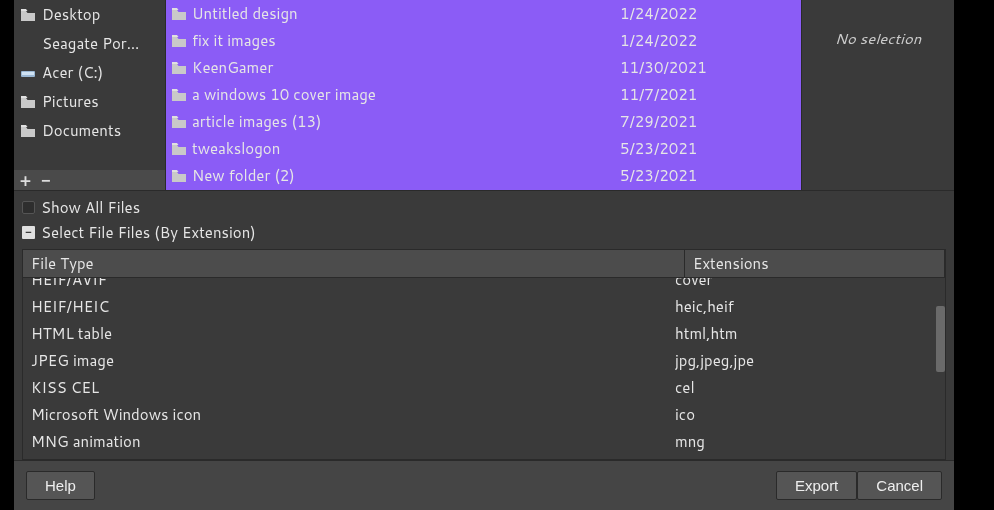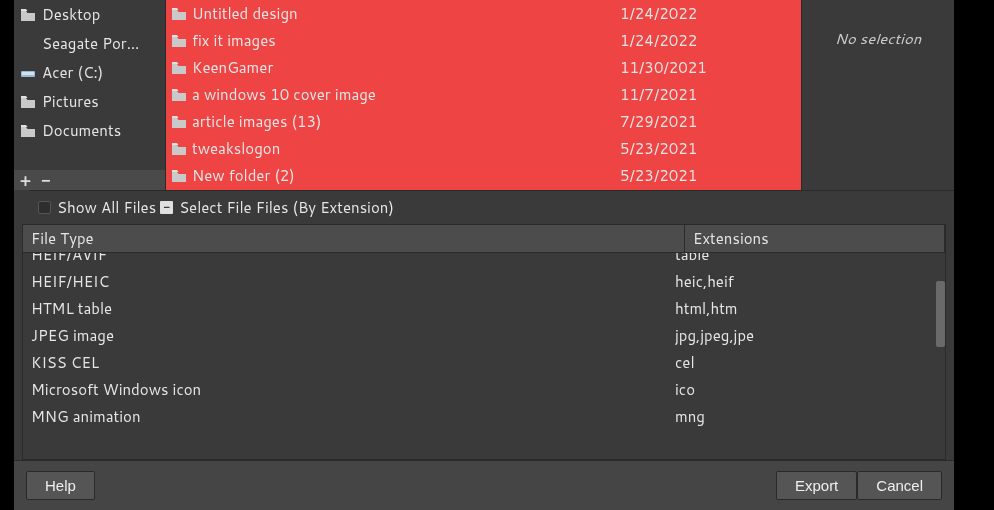--- a/index.html
+++ b/index.html
@@ -47,21 +47,21 @@
     align-items: center;
     gap: 10px;
     padding: 0 6px;
     color: #ddd;
   }
   .side-toolbar span { cursor: pointer; font-weight: bold; font-size: 16px; line-height: 1; }
   .filelist {
     flex: 1;
     display: flex;
     flex-direction: column;
-    background: #ef4444;
+    background: #8b5cf6;
     overflow: hidden;
     border-right: 1px solid #2a2a2a;
     justify-content: center;
   }
   .file-rows { flex:1; overflow:hidden; }
   .file-row {
     display: flex;
     align-items: center;
     padding: 3px 6px;
     cursor: pointer;
@@ -84,24 +84,23 @@
     display: flex;
     align-items: flex-start;
     justify-content: center;
     padding-top: 28px;
     color: #ccc;
     font-style: italic;
   }
   .options {
     padding: 6px 8px 4px 8px;
     display: flex;
-    flex-direction: row;
+    flex-direction: column;
     gap: 4px;
     border-top: 1px solid #2a2a2a;
-    margin-left: 16px;
   }
   .opt-row { display:flex; align-items:center; gap:6px; cursor:pointer; }
   .checkbox {
     width: 13px; height: 13px;
     background: #2e2e2e;
     border: 1px solid #555;
     border-radius: 2px;
   }
   .expander {
     width: 13px; height: 13px;
@@ -350,21 +349,21 @@
   <div class="typetable-wrap">
     <div class="typetable-head">
       <div class="th th-name">File Type</div>
       <div class="th th-ext">Extensions</div>
     </div>
     <div class="typetable-body-wrap">
       <div class="typetable-body">
 
       <div class="type-row">
             <div class="tname">HEIF/AVIF</div>
-            <div class="text">table</div>
+            <div class="text">cover</div>
           </div>
           <div class="type-row">
             <div class="tname">HEIF/HEIC</div>
             <div class="text">heic,heif</div>
           </div>
           <div class="type-row">
             <div class="tname">HTML table</div>
             <div class="text">html,htm</div>
           </div>
           <div class="type-row">

